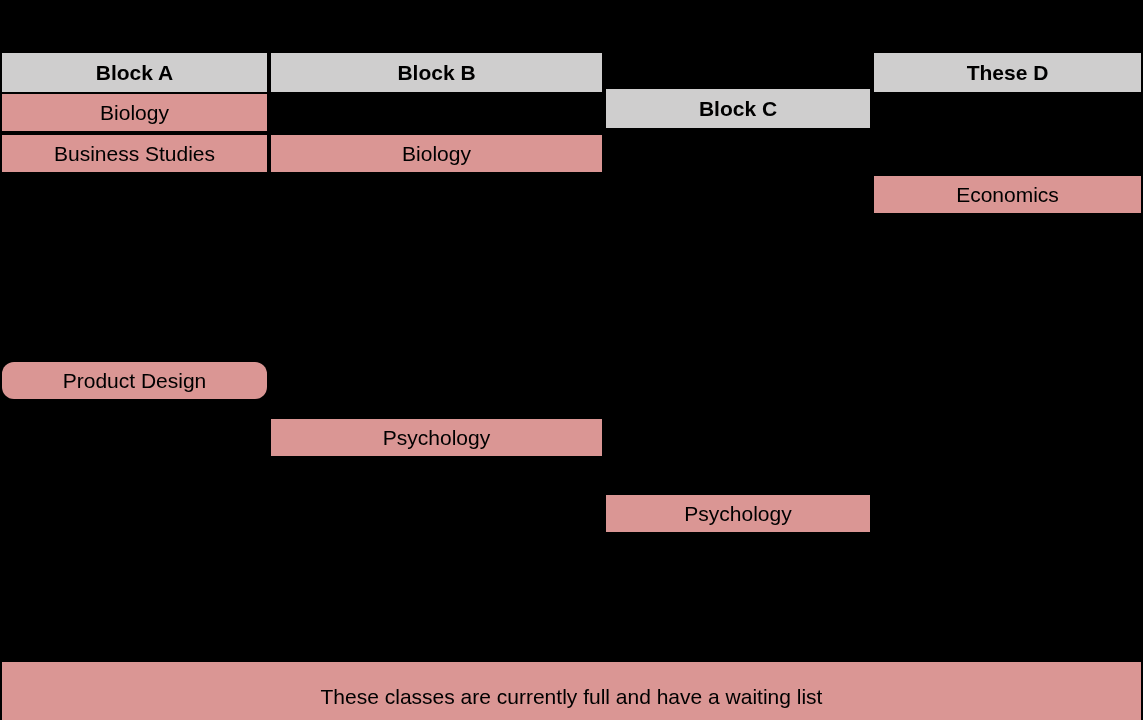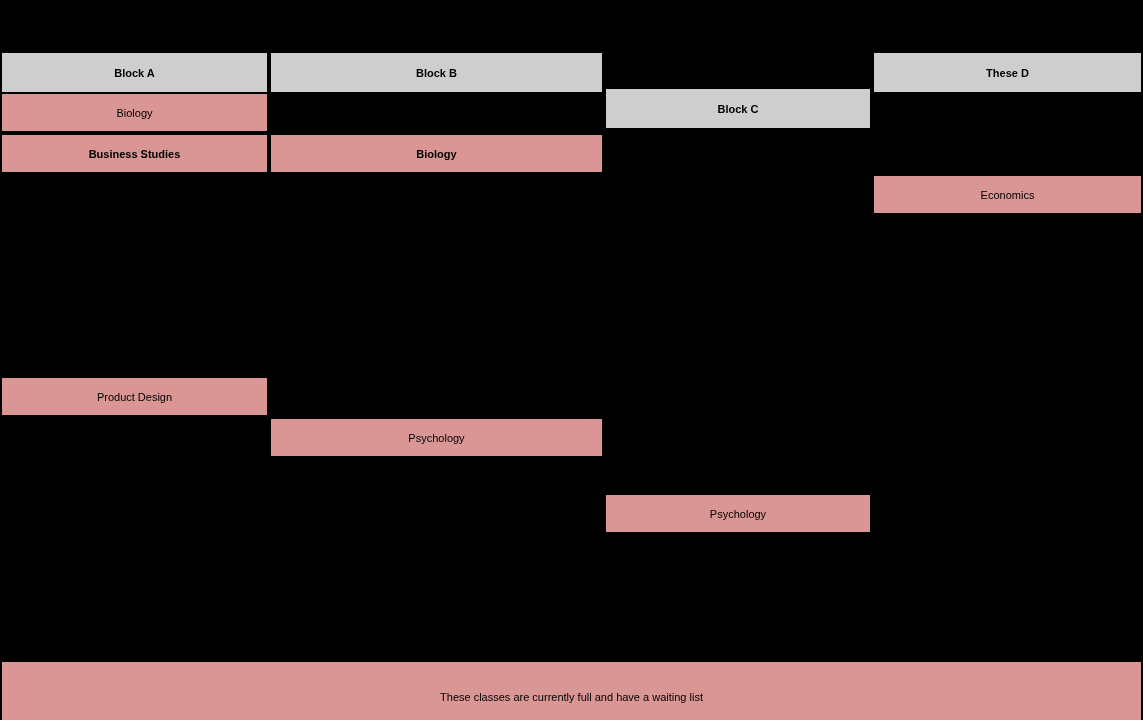--- a/index.html
+++ b/index.html
@@ -18,21 +18,21 @@
     position: absolute;
     left: 0; top: 0;
     width: 1143px; height: 720px;
   }
   .hdr, .cell, .footer {
     position: absolute;
     display: flex;
     align-items: center;
     justify-content: center;
     color: #000000;
-    font-size: 11px;
+    font-size: 21px;
     box-sizing: border-box;
     white-space: nowrap;
   }
   .hdr {
     background: #CFCECE;
     font-weight: bold;
     top: 53px;
     height: 39px;
   }
   .cell {
@@ -40,23 +40,23 @@
     height: 37px;
     text-align: right;
   }
   
   .colA { left: 2px;   width: 265px; }
   .colB { left: 271px; width: 331px; }
   .colC { left: 606px; width: 264px; margin-top: 36px; }
   .colD { left: 874px; width: 267px; }
   
   .row1  { top: 94px;  }
-  .row2  { top: 135px; font-weight: bold; }
+  .row2  { top: 135px; }
   .row3  { top: 176px; }
-  .row8  { top: 378px; }
+  .row8  { top: 362px; border-radius: 12px; }
   .row9  { top: 419px; }
   .row10 { top: 459px; }
   .footer {
     left: 2px;
     width: 1139px;
     top: 662px;
     height: 69px;
     background: #DA9694;
   }
 </style>

